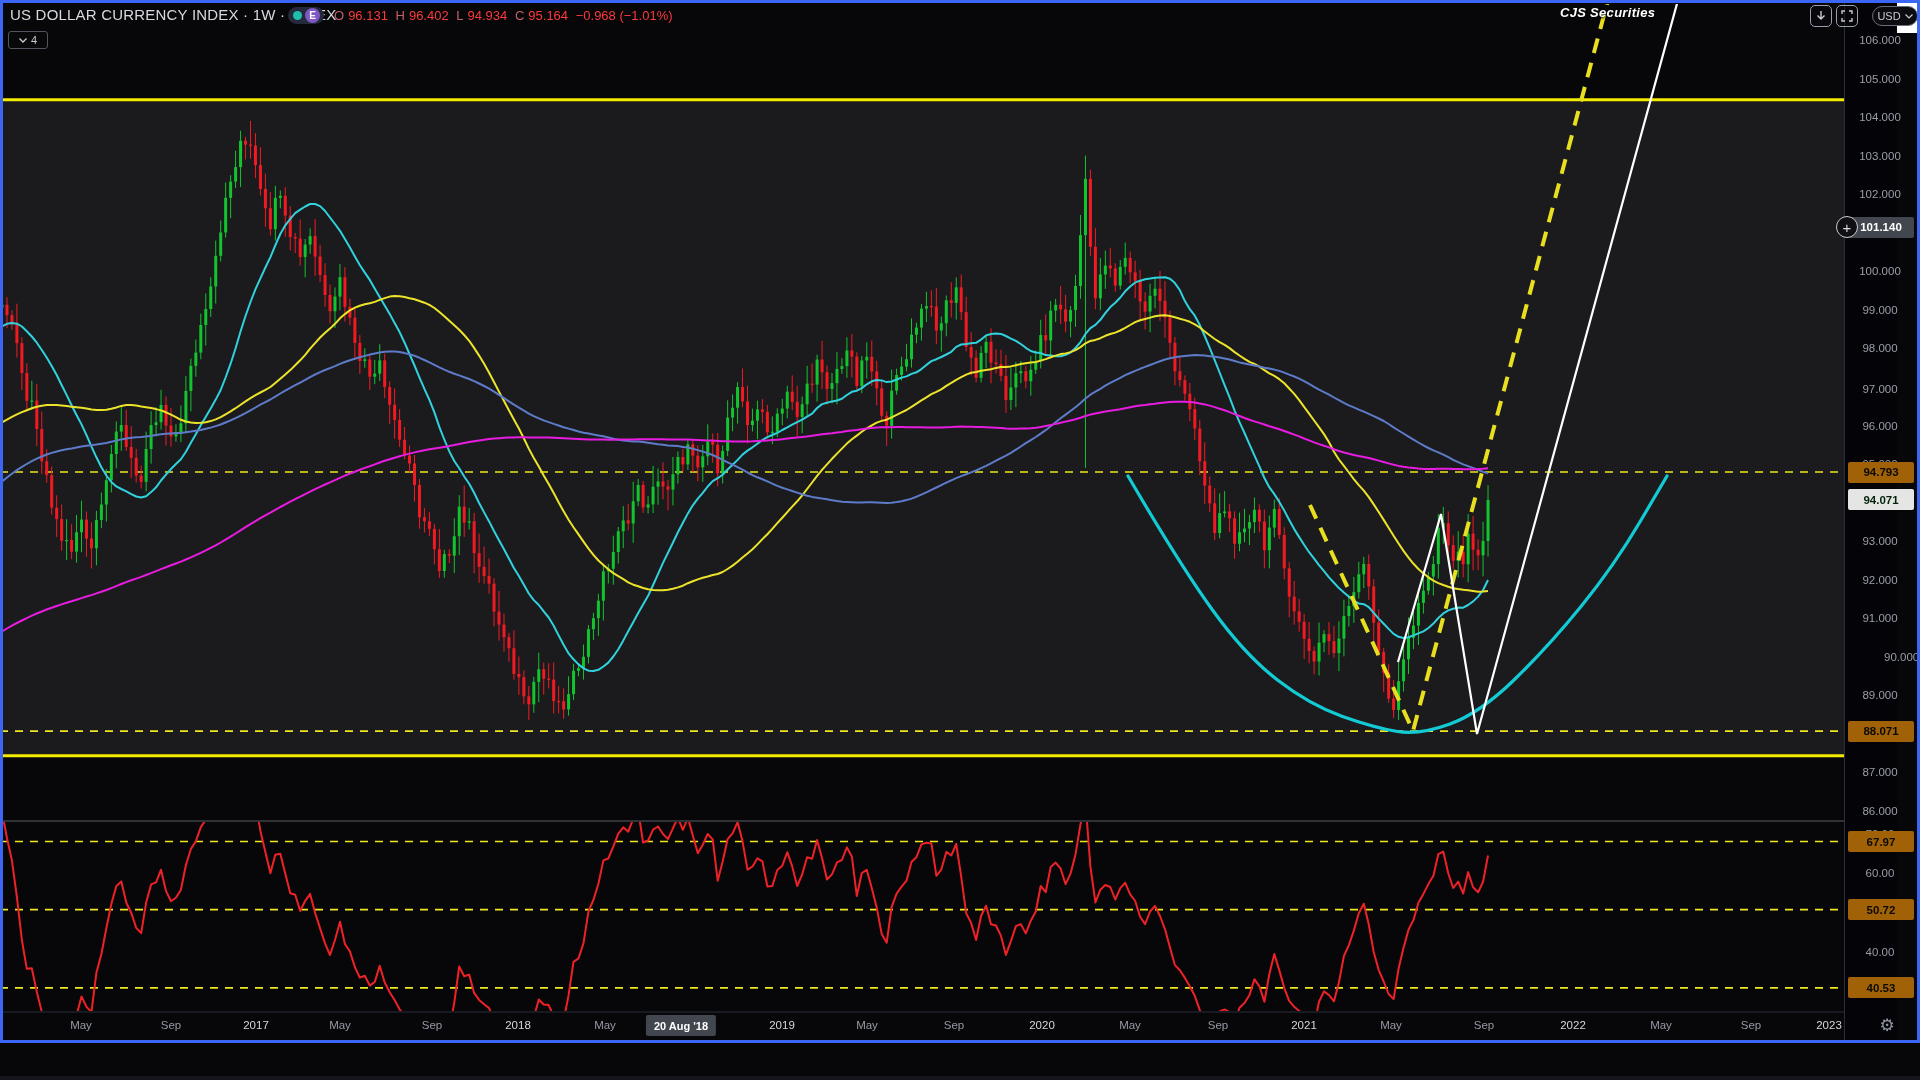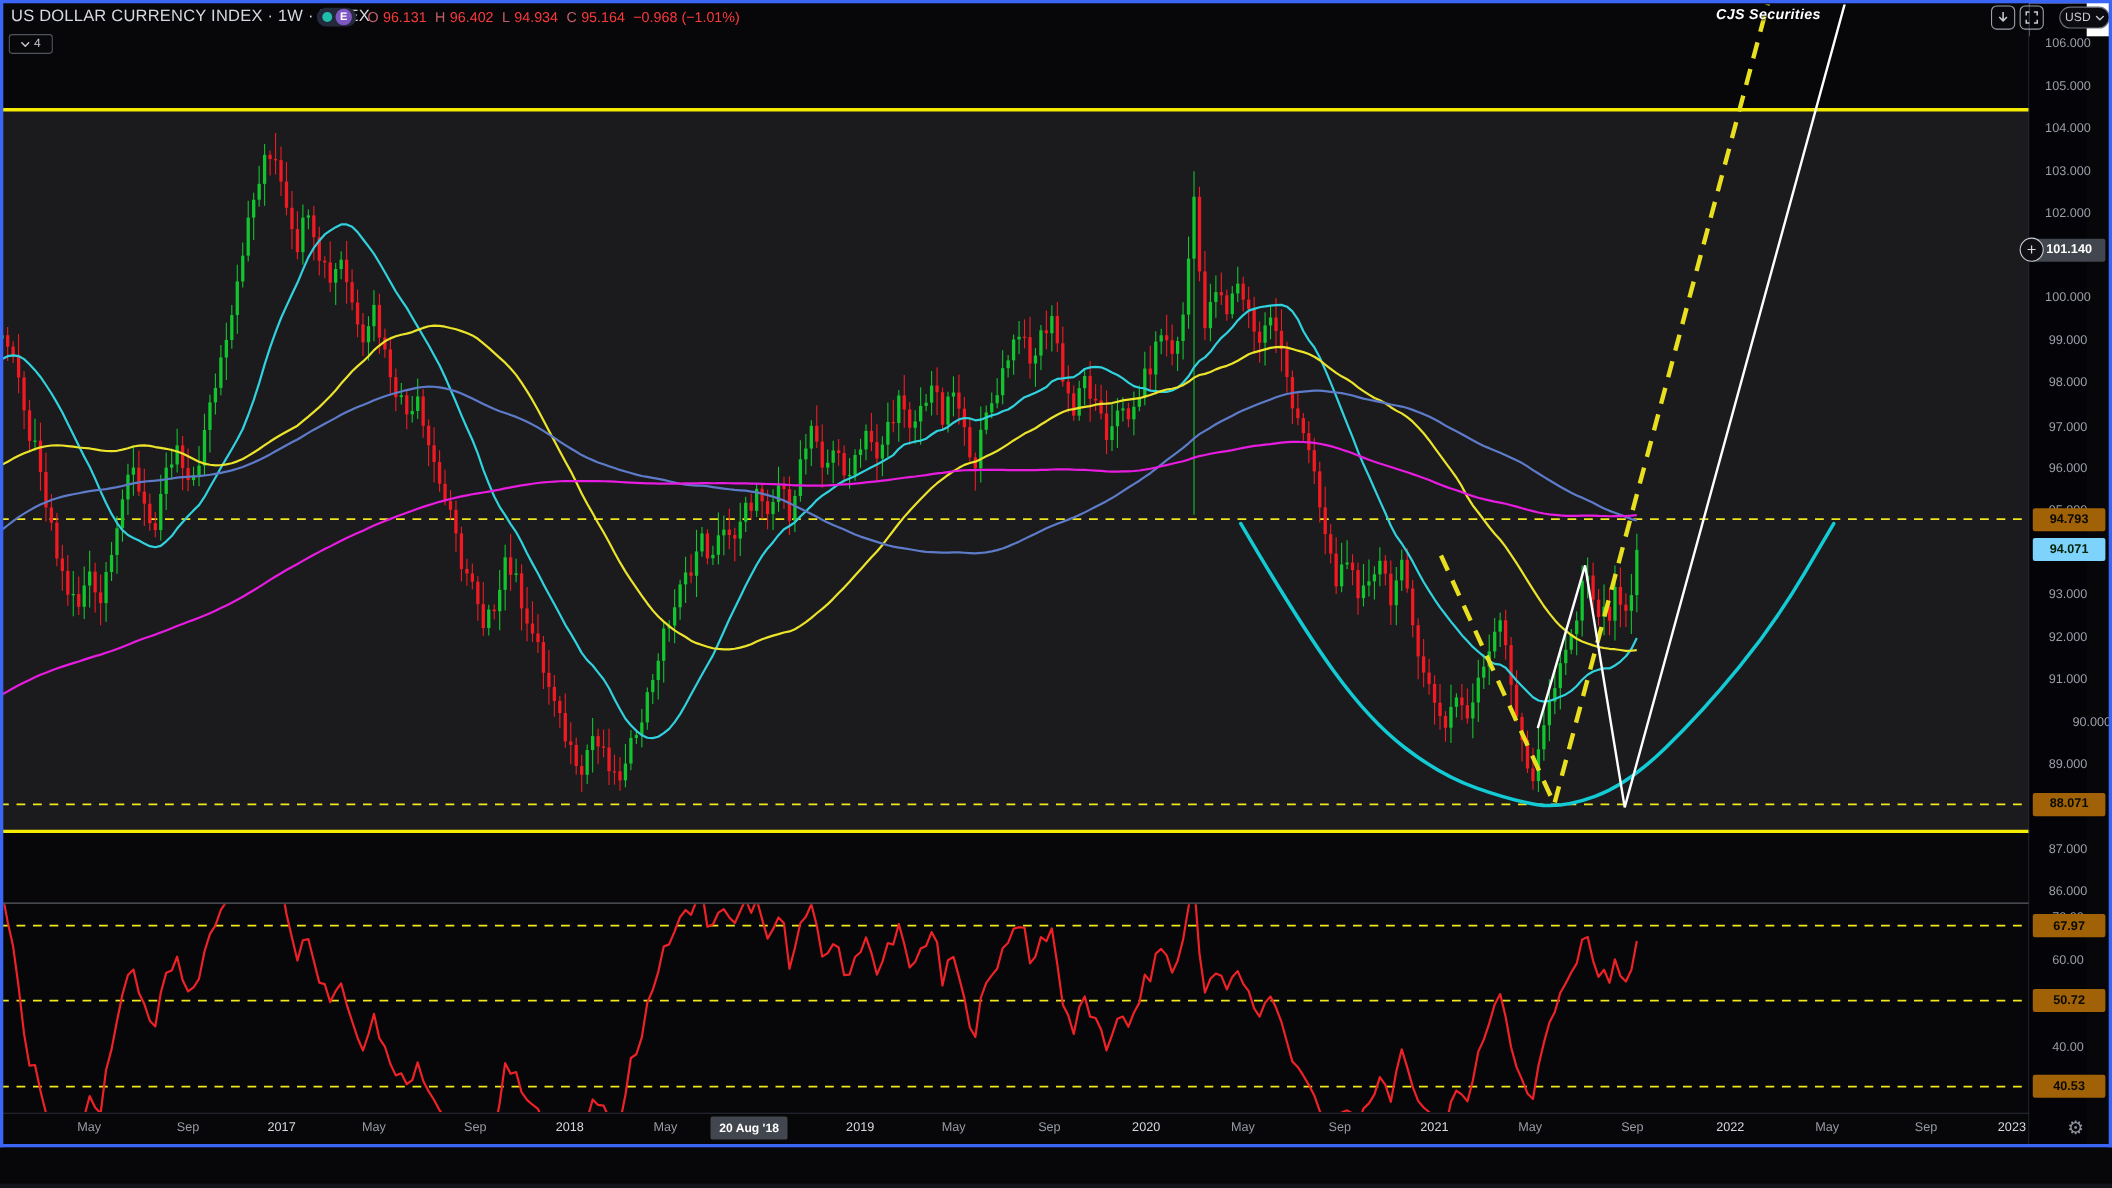--- a/index.html
+++ b/index.html
@@ -33,21 +33,21 @@
   .usd-btn{left:312px;top:2px;width:46px;height:20px;border:1.5px solid #6b6f78;border-radius:11px;
            color:#c8cbd2;font-size:11px;display:flex;align-items:center;justify-content:center;gap:4px;background:#0b0b10;}
   
   #axis{left:1845px;top:3px;width:52px;height:1037px;background:#040408;z-index:3;}
   .tick{position:absolute;left:0;width:70px;text-align:center;color:#9a9ea7;font-size:11.5px;height:14px;line-height:14px;}
   .tick.rsi{color:#989ca5;}
   .box-label{position:absolute;left:3px;width:66px;height:21px;border-radius:2px;font-size:11.5px;font-weight:bold;
              display:flex;align-items:center;justify-content:center;z-index:4;}
   .box-gray{background:#42464e;color:#fff;}
   .box-yellow{background:#a16207;color:#0a0a00;}
-  .box-green{background:#7dd3fc;color:#03230a;}
+  .box-green{background:#e5e5e5;color:#03230a;}
   #plus-btn{left:1836px;top:216px;width:22px;height:22px;border:1.5px solid #c9ccd3;border-radius:50%;
             color:#d7dae0;background:#101014;z-index:5;display:flex;align-items:center;justify-content:center;
             font-size:15px;line-height:1;}
   
   #taxis{left:3px;top:1012px;width:1842px;height:28px;z-index:3;}
   .tlabel{position:absolute;top:7px;transform:translateX(-50%);font-size:11.5px;color:#969aa3;white-space:nowrap;}
   .tlabel.year{color:#d4d7dd;}
   .time-box{position:absolute;top:3px;transform:translateX(-50%);height:21px;padding:0 8px;background:#42464e;
             border-radius:2px;color:#fff;font-size:11px;font-weight:bold;display:flex;align-items:center;z-index:4;}
   .gear{left:1875px;top:1014px;width:24px;height:24px;color:#9095a0;font-size:17px;text-align:center;line-height:24px;z-index:4;}

